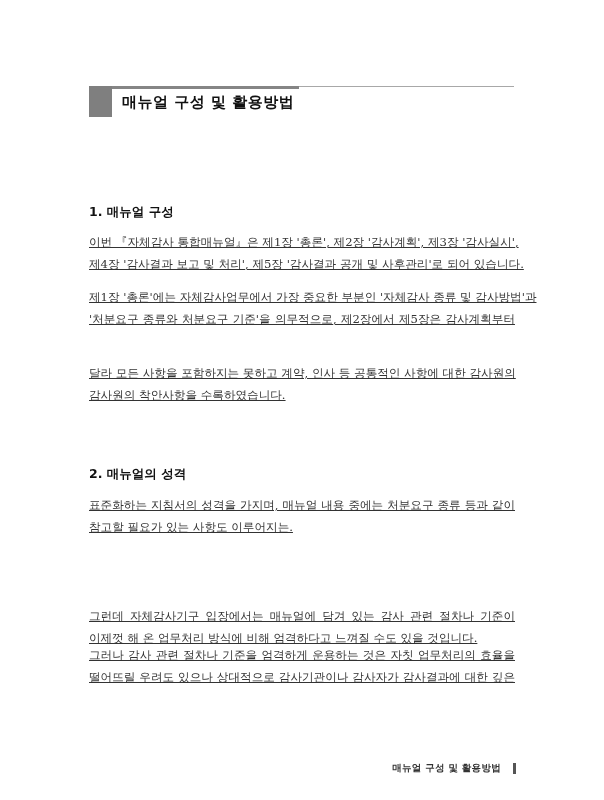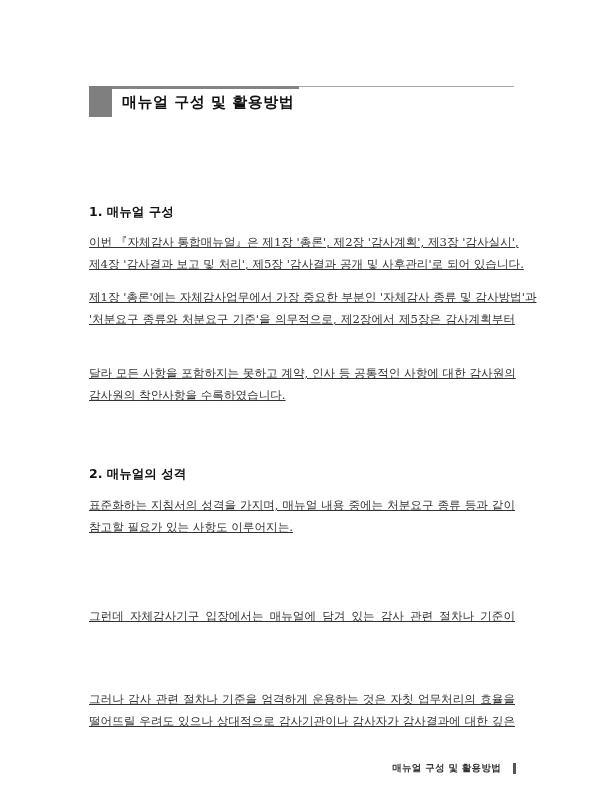--- a/index.html
+++ b/index.html
@@ -143,23 +143,24 @@
 
   <div class="section-heading" style="top:466px;">2. 매뉴얼의 성격</div>
 
   <div class="para" style="top:494px;">
     <span class="line">표준화하는 지침서의 성격을 가지며, 매뉴얼 내용 중에는 처분요구 종류 등과 같이</span>
     <span class="line last">참고할 필요가 있는 사항도 이루어지는.</span>
   </div>
 
   <div class="para" style="top:605px;">
     <span class="line">그런데 자체감사기구 입장에서는 매뉴얼에 담겨 있는 감사 관련 절차나 기준이</span>
+    <span class="line last">이제껏 해 온 업무처리 방식에 비해 엄격하다고 느껴질 수도 있을 것입니다.</span>
   </div>
 
-  <div class="para" style="top:688px;">
+  <div class="para" style="top:644px;">
     <span class="line">그러나 감사 관련 절차나 기준을 엄격하게 운용하는 것은 자칫 업무처리의 효율을</span>
     <span class="line">떨어뜨릴 우려도 있으나 상대적으로 감사기관이나 감사자가 감사결과에 대한 깊은</span>
   </div>
 </div>
 
 <div class="footer">
   <span class="footer-text">매뉴얼 구성 및 활용방법</span>
   <span class="footer-bar"></span>
 </div>
 

